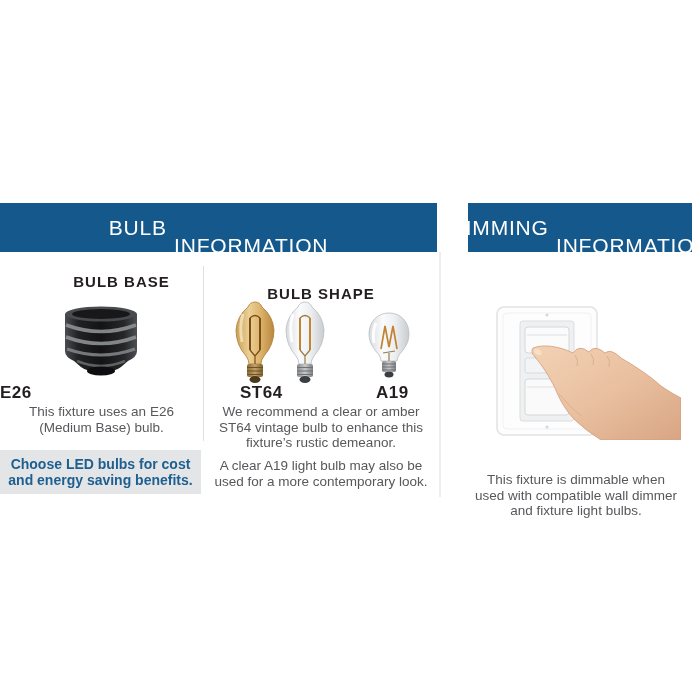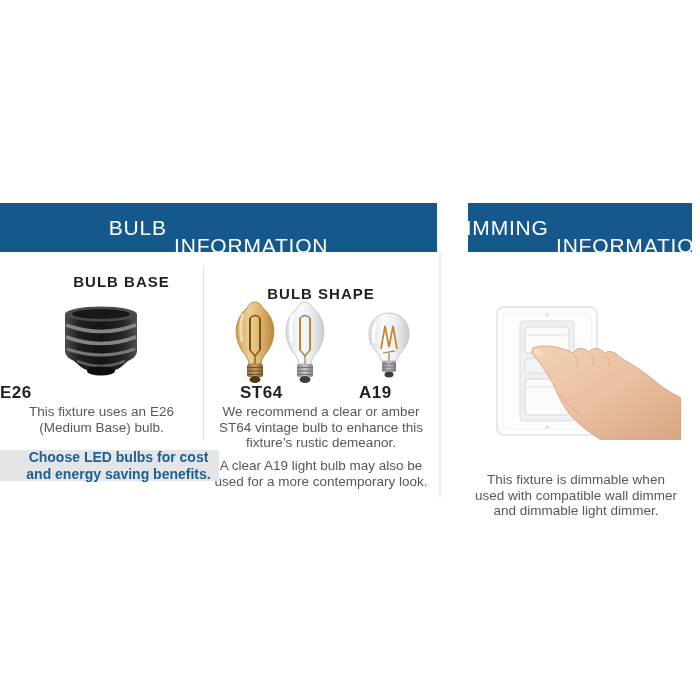--- a/index.html
+++ b/index.html
@@ -38,23 +38,23 @@
   .body-text{
     color:#57585B;font-size:13.5px;line-height:15.5px;text-align:center;
   }
   .body-text div{white-space:nowrap;}
   #base-desc{left:0;width:203px;top:404px;}
   #shape-para1{left:205px;width:232px;top:404px;}
   #shape-para2{left:205px;width:232px;top:458px;}
   #dim-desc{left:452px;width:248px;top:427px;margin-top:45px;}
   
   #tip-box{
-    left:0;top:450px;width:201px;height:31px;background:#E4E5E6;
+    left:0;top:450px;width:201px;height:44px;background:#E4E5E6;
     display:flex;flex-direction:column;align-items:center;justify-content:center;
-    font-weight:bold;color:#1C5F90;font-size:14px;line-height:16.5px;text-align:center;padding-left:18px;
+    font-weight:bold;color:#1C5F90;font-size:14px;line-height:16.5px;text-align:center;
   }
   #tip-box div{white-space:nowrap;}
   
   #img-e26{left:59px;top:303px;}
   #img-st64-amber{left:233px;top:300px;}
   #img-st64-clear{left:283px;top:300px;}
   #img-a19{left:366px;top:311px;}
   #img-dimmer{left:489px;top:302px;}
 </style>
 </head>
@@ -148,21 +148,21 @@
     <path d="M10,12 Q6,20 8,32" stroke="#ffffff" stroke-width="3" fill="none" opacity="0.9"></path>
     <path d="M15,38 L19,15 L23,36 L27,15 L31,38" stroke="#c08433" stroke-width="1.7" fill="none"></path>
     <path d="M17,42 L29,40 M23,50 L23,42" stroke="#9a7b44" stroke-width="1.2" fill="none"></path>
     <rect x="16" y="50" width="14" height="11" rx="2" fill="url(#gsilver)"></rect>
     <path d="M16,53 L30,53 M16,56 L30,56 M16,59 L30,59" stroke="#6f7175" stroke-width="1"></path>
     <ellipse cx="23" cy="63.5" rx="4.5" ry="3" fill="#3c3d40"></ellipse>
   </svg>
 
   <div class="abs bulb-label" style="left:0;width:203px;">E26</div>
   <div class="abs bulb-label" style="left:240px;width:60px;">ST64</div>
-  <div class="abs bulb-label" style="left:359px;width:60px;">A19</div>
+  <div class="abs bulb-label" style="left:376px;width:60px;">A19</div>
 
   <svg class="abs" id="img-dimmer" width="192" height="138" viewBox="0 0 192 138">
     <defs>
       <linearGradient id="gskin" x1="0" y1="0" x2="1" y2="1">
         <stop offset="0" stop-color="#f2d2b4"></stop>
           <stop offset="0.5" stop-color="#e9c0a0"></stop>
           <stop offset="1" stop-color="#d8a584"></stop>
       </linearGradient>
     </defs>
 
@@ -213,21 +213,21 @@
   </div>
 
   <div class="abs body-text" id="shape-para2">
     <div>A clear A19 light bulb may also be</div>
     <div>used for a more contemporary look.</div>
   </div>
 
   <div class="abs body-text" id="dim-desc">
     <div>This fixture is dimmable when</div>
     <div>used with compatible wall dimmer</div>
-    <div>and dimmable light dimmer.</div>
+    <div>and fixture light bulbs.</div>
   </div>
 
   <div class="abs" id="tip-box">
     <div>Choose LED bulbs for cost</div>
     <div>and energy saving benefits.</div>
   </div>
 
 </div>
 
 </body></html>

